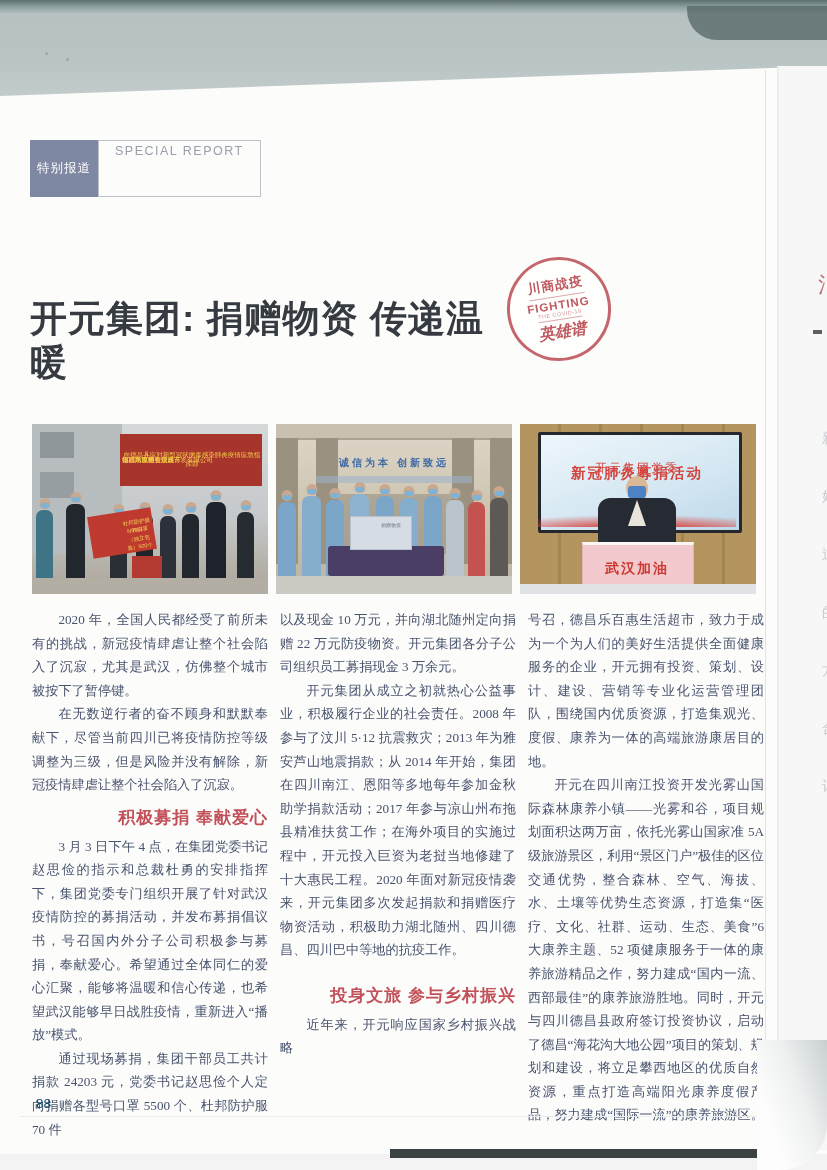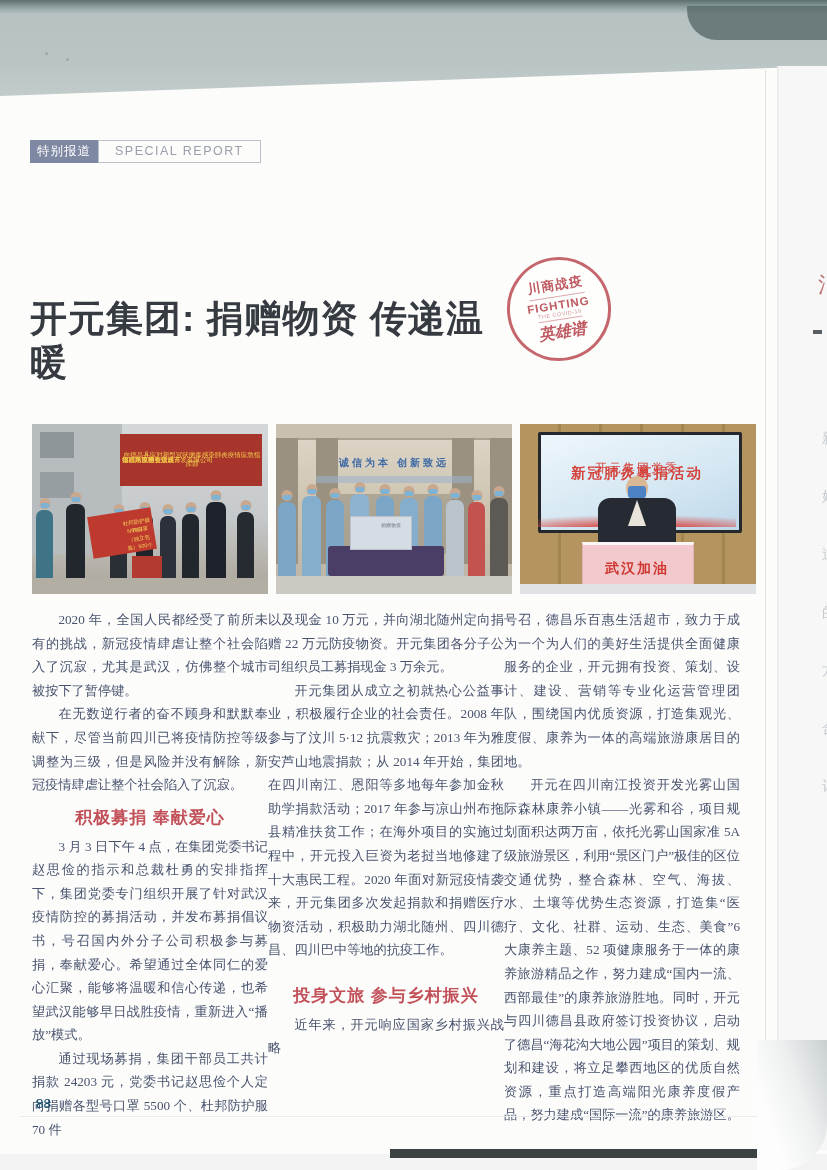--- a/index.html
+++ b/index.html
@@ -38,21 +38,21 @@
   .edge-dash{position:absolute;left:813px;top:330px;width:9px;height:4px;background:#5a5f63;}
   .bottom-strip{position:absolute;left:390px;top:1149px;width:402px;height:9px;background:#3b4244;border-radius:0 5px 5px 0;}
   .curl{
     position:absolute;right:0;bottom:0;width:70px;height:130px;
     background:linear-gradient(250deg,#c9cfd0 0,#eef0f0 40%,#fdfdfd 75%);
     border-bottom-right-radius:46px;
   }
   
   .header-tag{position:absolute;left:30px;top:140px;display:flex;align-items:stretch;
     font-family:"Liberation Sans","DejaVu Sans",sans-serif;font-size:12.5px;}
-  .tag-cn{background:#7e88a3;color:#ffffff;padding:3px 7px;letter-spacing:1px;}
+  .tag-cn{background:#7e88a3;color:#ffffff;padding:20px 7px;letter-spacing:1px;}
   .tag-en{border:1px solid #bcc1ca;color:#999fab;padding:3px 16px;letter-spacing:1.5px;}
   
   .title{
     position:absolute;left:30px;top:272px;width:480px;
     font-family:"Liberation Sans","DejaVu Sans",sans-serif;
     font-weight:bold;font-size:37px;color:#363b42;letter-spacing:1px;line-height:1.2;
   }
   
   .stamp{
     position:absolute;left:507px;top:257px;width:98px;height:98px;border-radius:50%;
@@ -110,29 +110,29 @@
     font-family:"Liberation Sans","DejaVu Sans",sans-serif;}
   .p3-head{left:106px;top:52px;width:22px;height:24px;border-radius:50% 50% 45% 45%;background:#d9b896;}
   .p3-mask{left:108px;top:62px;width:18px;height:12px;background:#4d82c4;border-radius:3px;}
   .p3-body{left:78px;top:74px;width:78px;height:60px;border-radius:12px 12px 0 0;background:#262b33;}
   .p3-shirt{left:108px;top:76px;width:18px;height:26px;background:#e8e4da;clip-path:polygon(50% 0,0 100%,100% 100%);}
   .p3-box{left:62px;top:118px;width:110px;height:44px;background:#f2c9cc;border:1px solid #e2b3b7;border-top:3px solid #fbf6f6;}
   .p3-boxlabel{left:62px;top:136px;width:110px;text-align:center;color:#ce3831;font-weight:bold;font-size:14px;letter-spacing:2px;
     font-family:"Liberation Sans","DejaVu Sans",sans-serif;}
   .p3-table{left:0;top:160px;width:236px;height:10px;background:#dfe3e6;}
   
-  .columns{position:absolute;left:32px;top:608px;width:732px;display:flex;
+  .columns{position:absolute;left:32px;top:608px;width:732px;display:flex;gap:12px;
     color:#49536e;font-size:13.2px;line-height:23.6px;text-align:justify;}
   .col{width:236px;}
   .col p{margin:0;}
   .indent{text-indent:2em;}
   .red-heading{
     font-family:"Liberation Sans","DejaVu Sans",sans-serif;
     color:#c25059;font-weight:bold;font-size:17px;letter-spacing:1px;
-    margin:9px 0 5px 0;line-height:1.4;text-align:center;
+    margin:9px 0 5px 0;line-height:1.4;text-align:right;
   }
   .gap-top{margin-top:22px !important;}
   
   .page-number{position:absolute;left:36px;top:1096px;color:#0c4a6e;font-size:13.5px;
     font-family:"Liberation Sans","DejaVu Sans",sans-serif;}
   .footer-rule{position:absolute;left:20px;top:1116px;width:740px;height:1px;background:#e9ecec;}
 </style>
 </head>
 <body>
 

